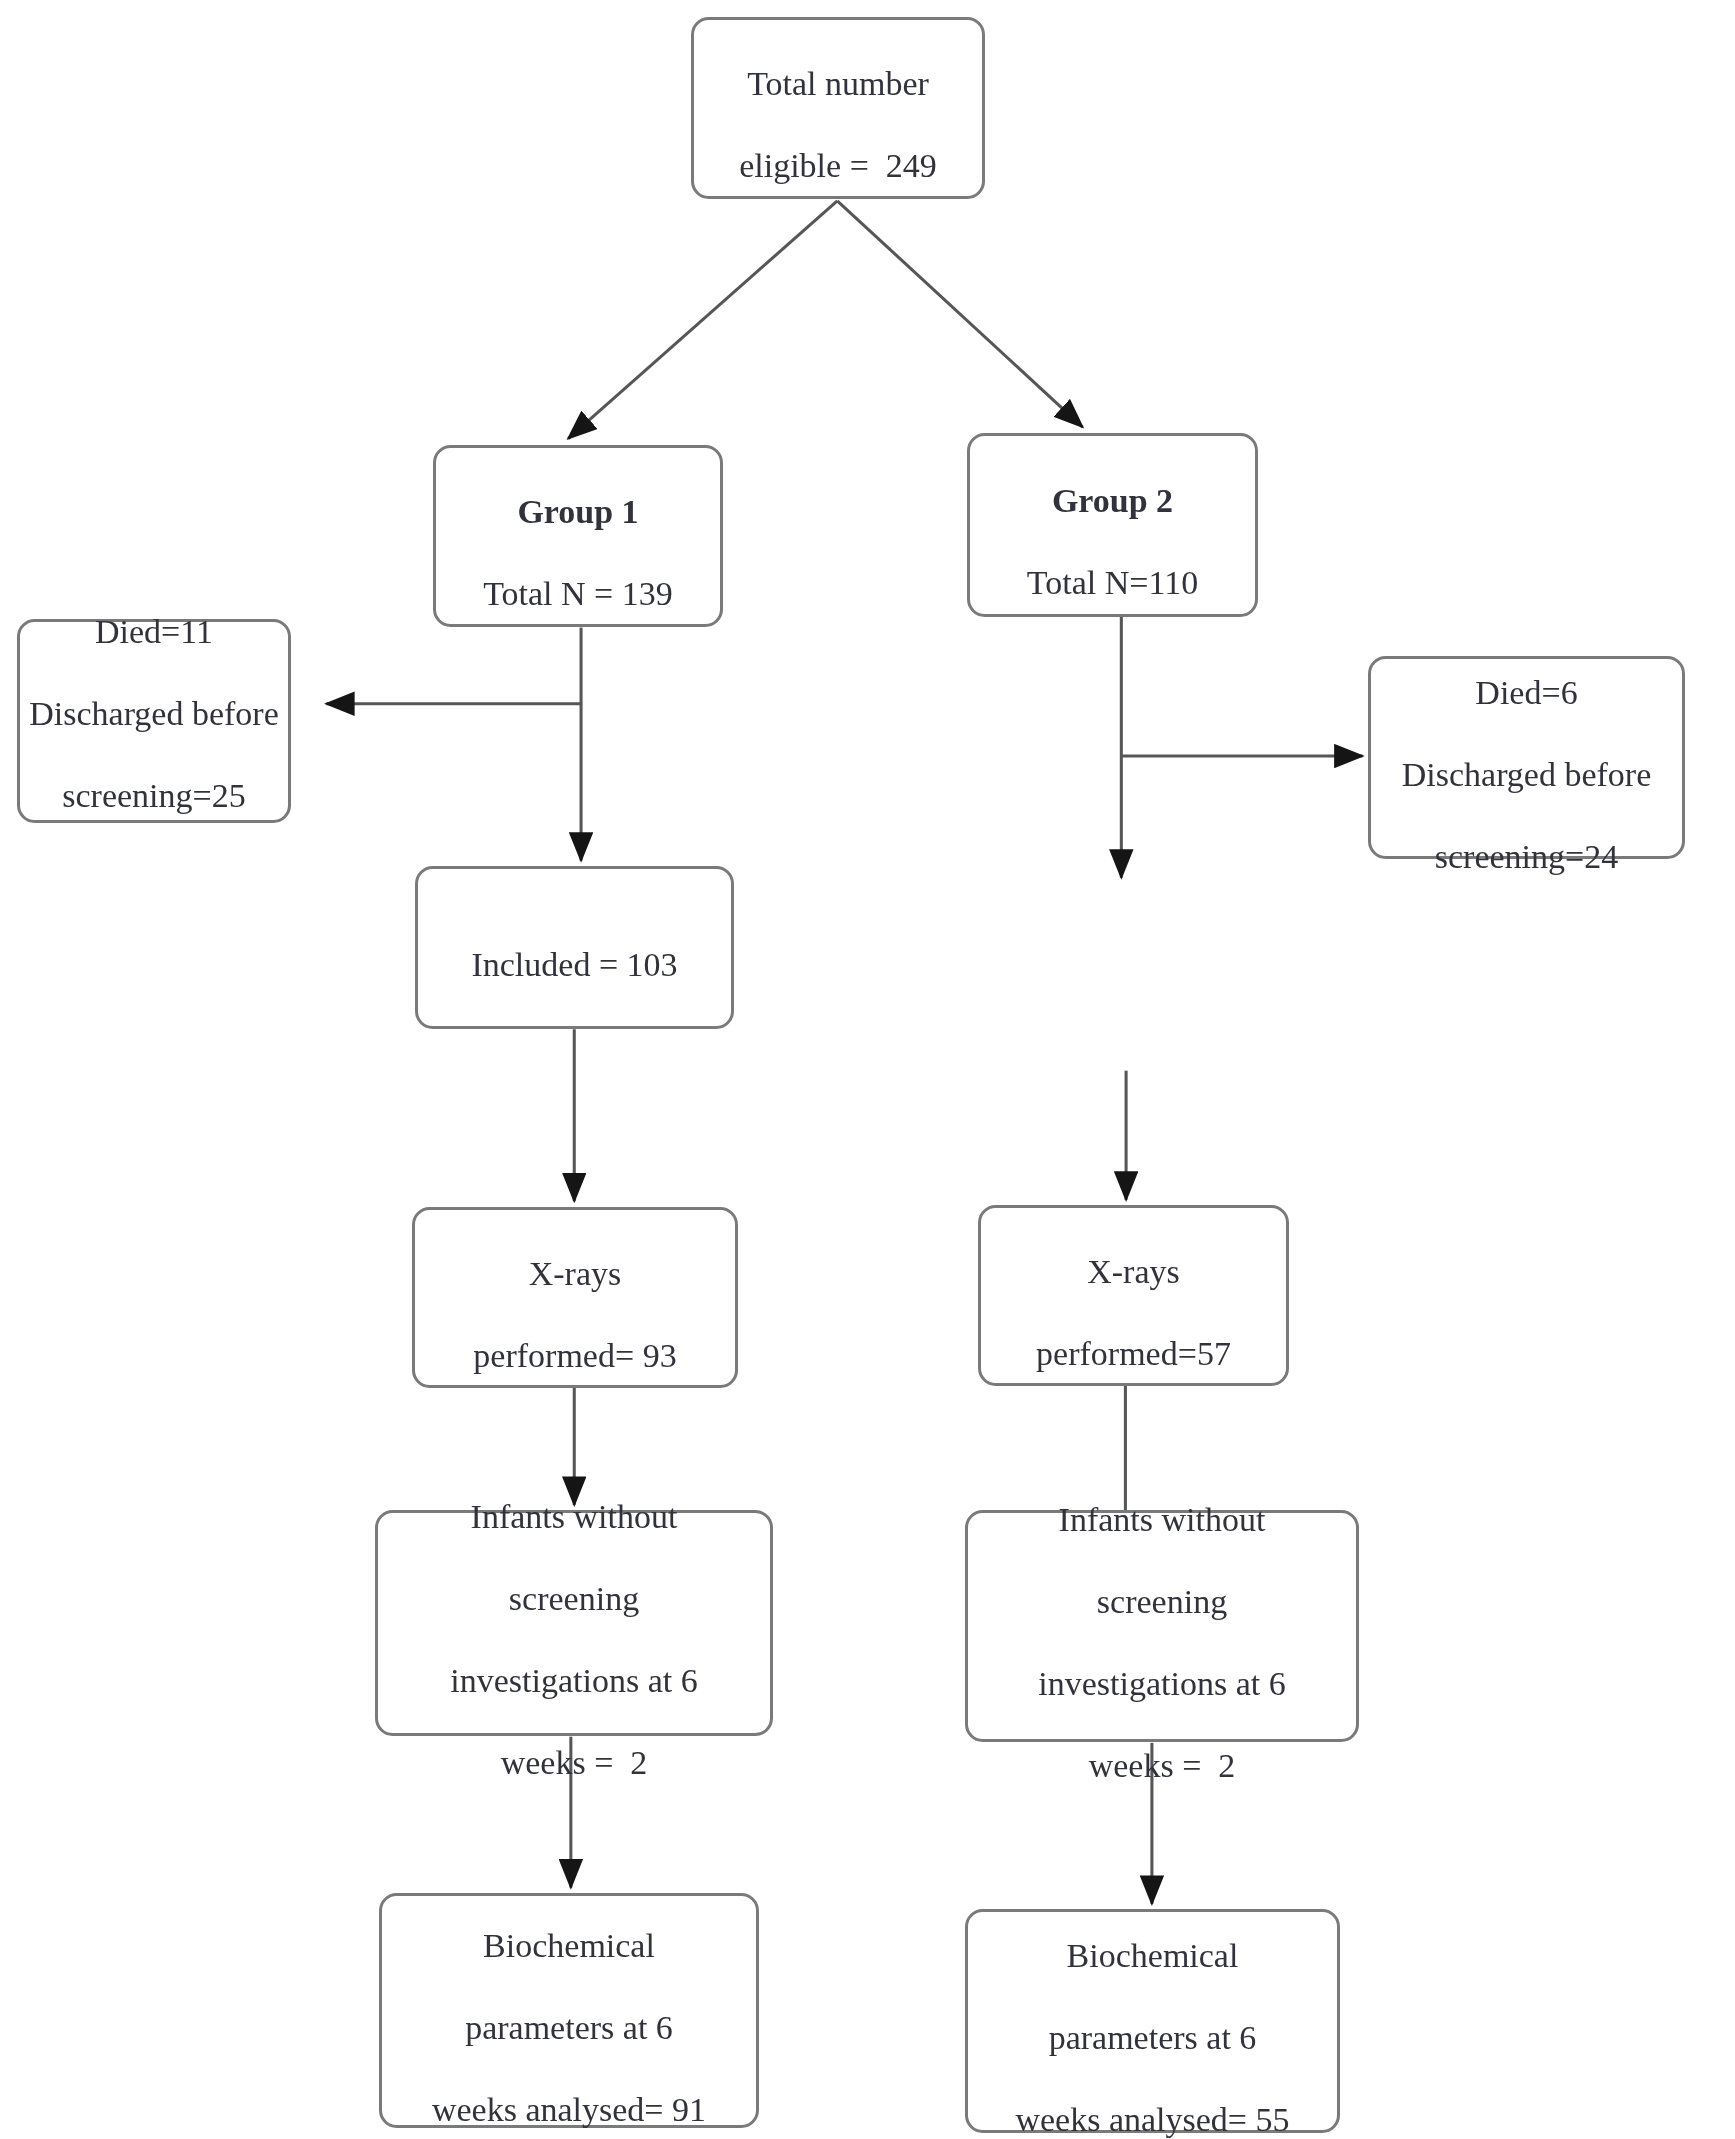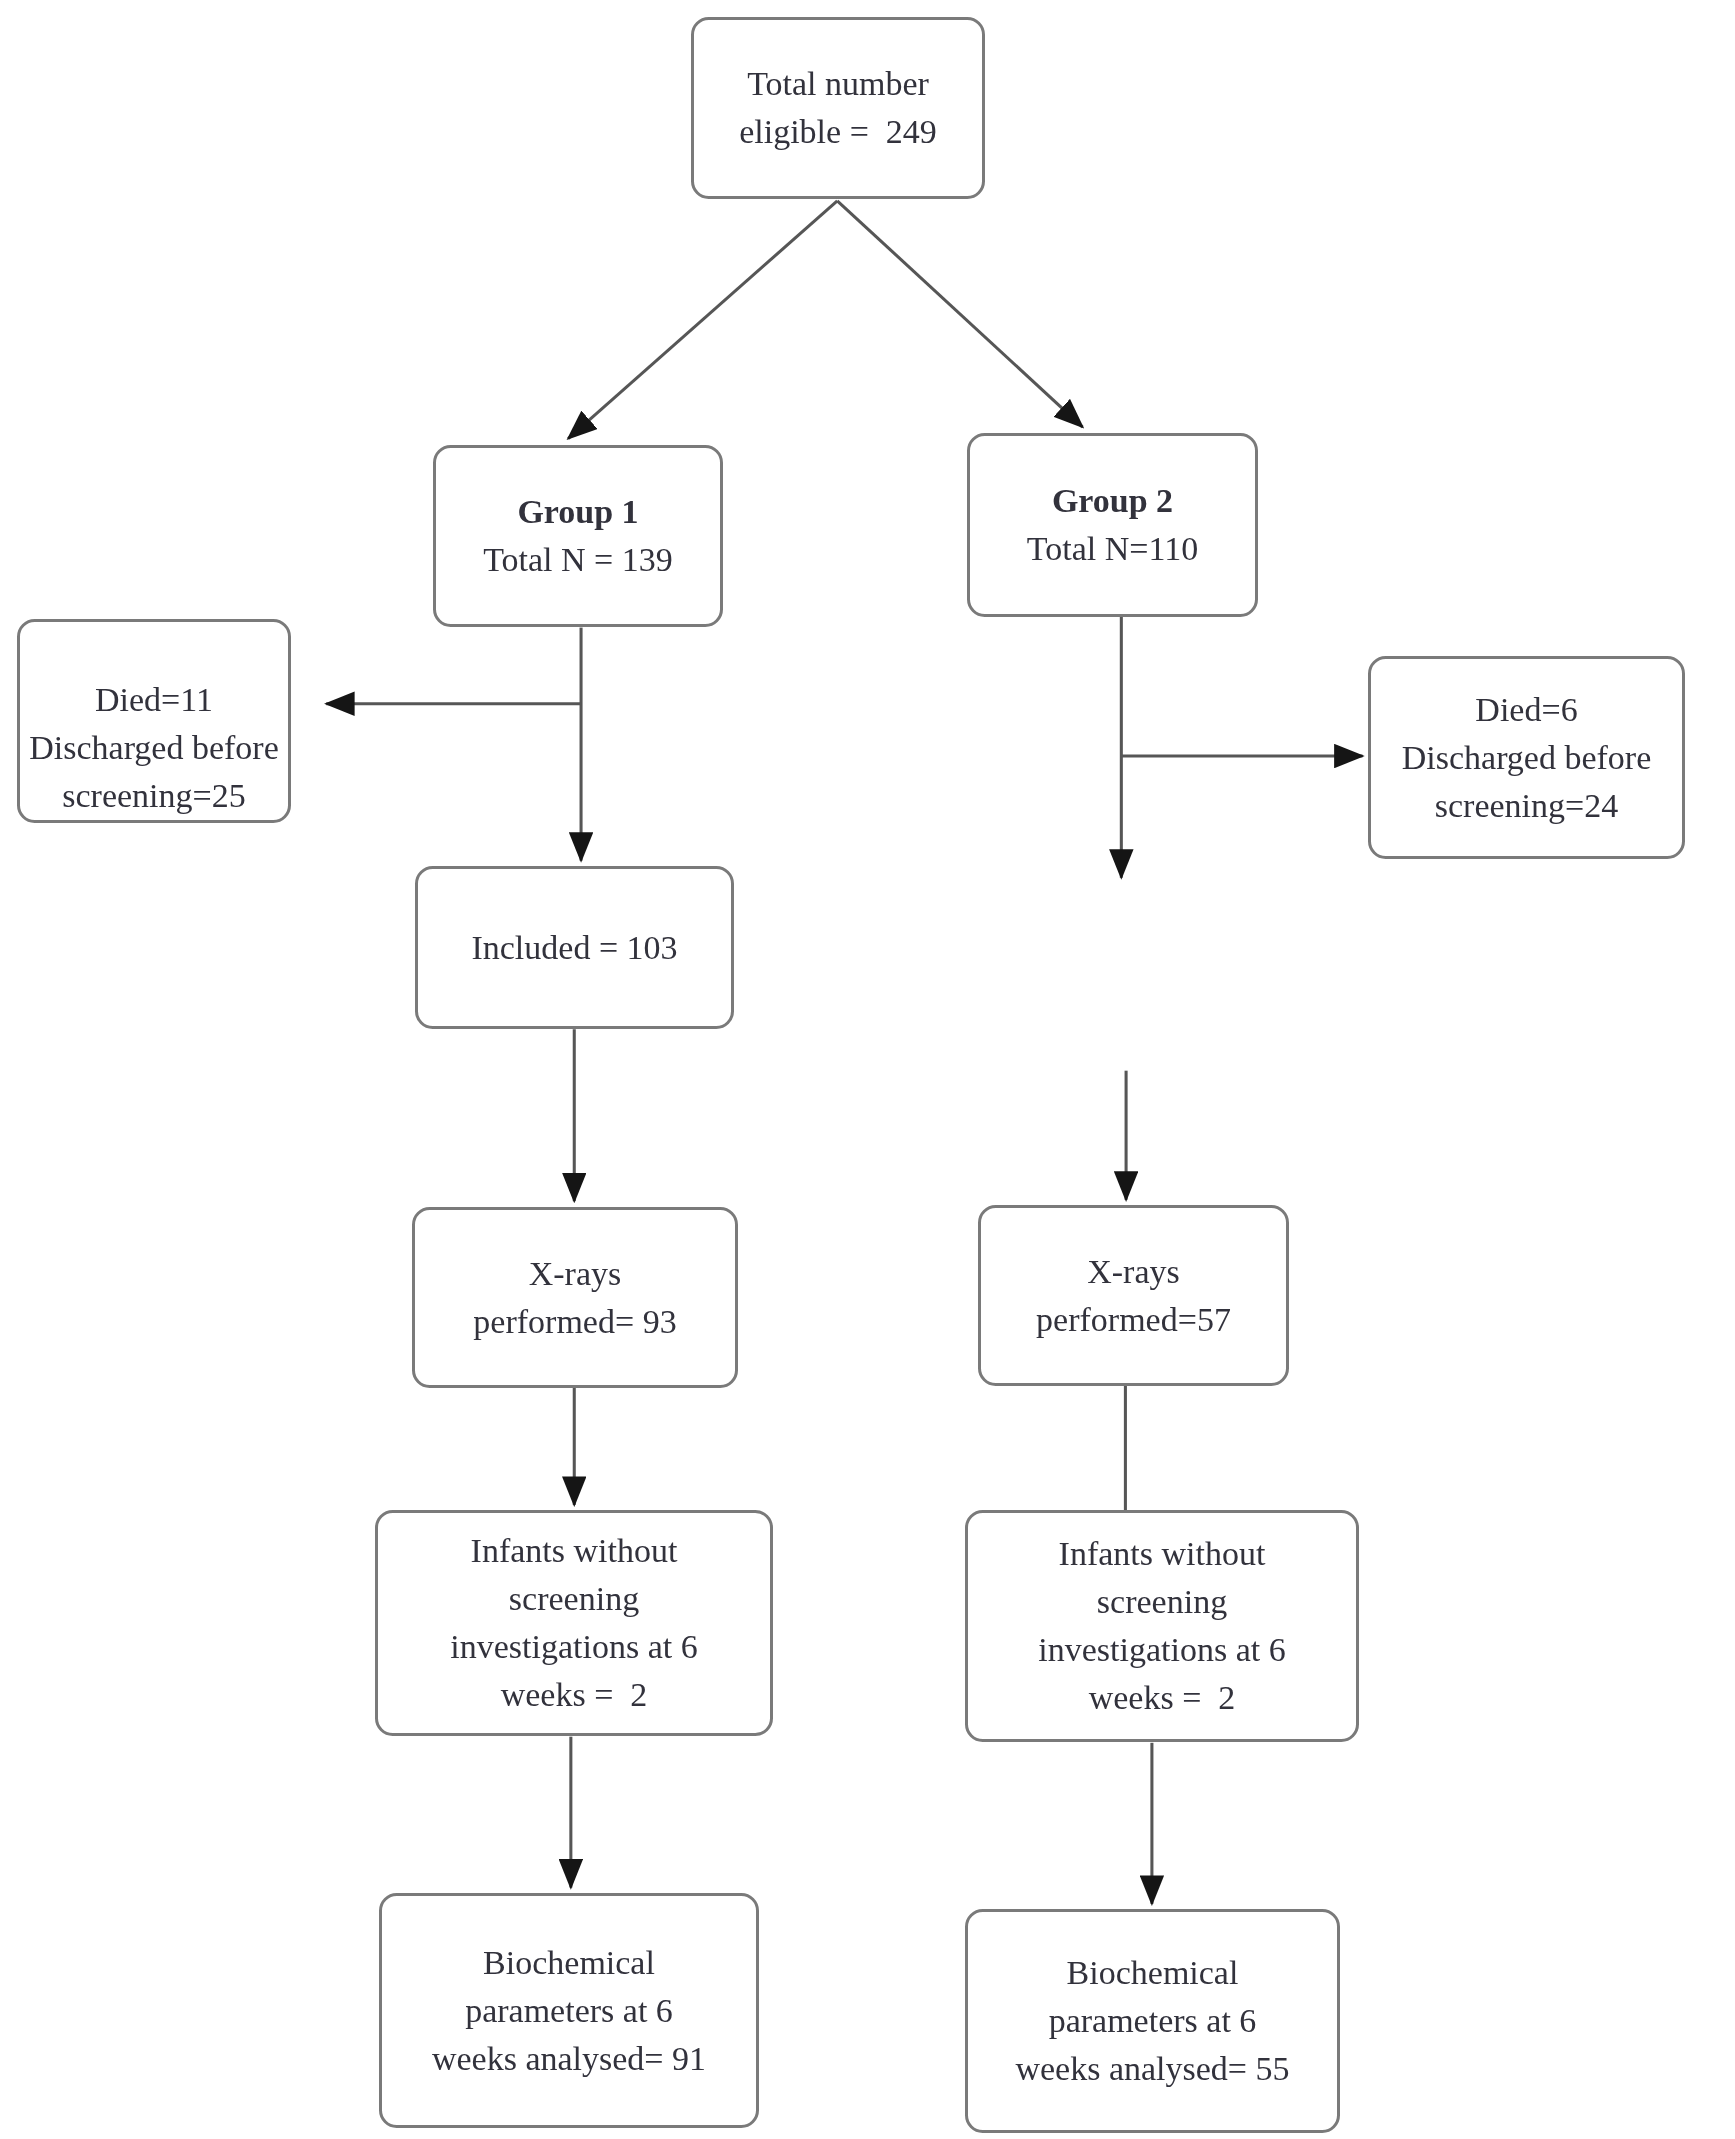--- a/index.html
+++ b/index.html
@@ -27,21 +27,21 @@
     border:3.4px solid var(--box-border);
     border-radius:17.7px;
     display:flex;
     flex-direction:column;
     justify-content:center;
     align-items:center;
     text-align:center;
     font-size:34px;
     line-height:48px;
   }
-  .box .line{white-space:pre;display:block;}
+  .box .line{white-space:pre;display:block;margin-top:34px;}
   .box .bold{font-weight:bold;}
   
   .b-total   {left:691px;top:17px;  width:294px;height:182px;}
   .b-group1  {left:433px; top:445px; width:290px;height:182px;}
   .b-group2  {left:967px;top:433px; width:291px;height:184px;align-items:center;}
   .b-excl1   {left:17px;  top:619px; width:274px;height:204px;justify-content:flex-end;}
   .b-excl2   {left:1368px;top:656px; width:317px;height:203px;}
   .b-incl1   {left:415px; top:866px;width:319px;height:163px;}
   .b-incl2   {left:967px;top:883px;width:320px;height:188px;}
   .b-xrays1  {left:412px; top:1207px;width:326px;height:181px;}

